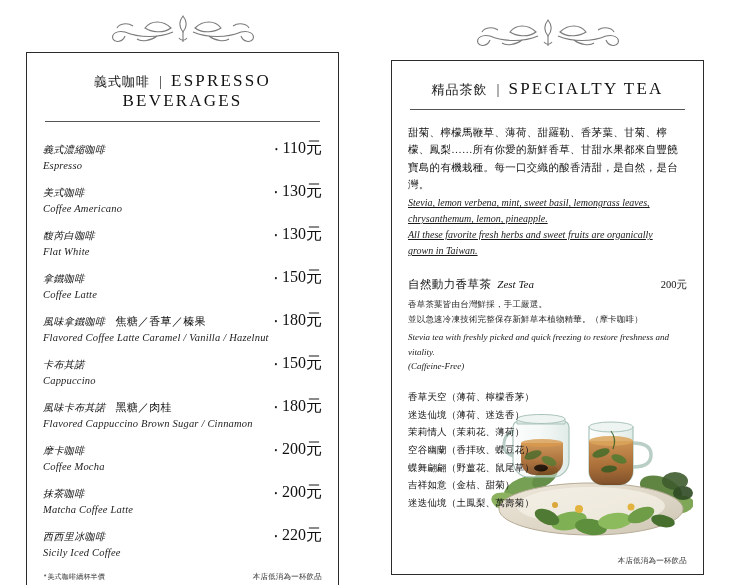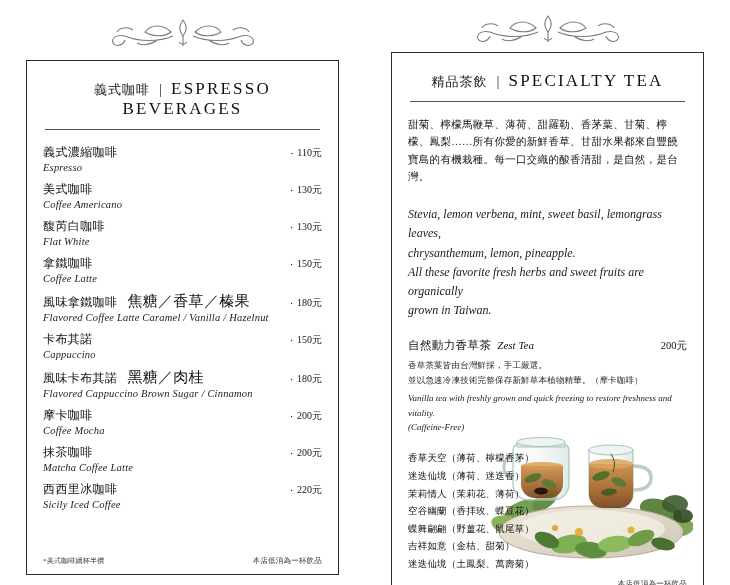--- a/index.html
+++ b/index.html
@@ -81,35 +81,36 @@
   }
   .item {
     margin-bottom: 8px;
     position: relative;
   }
   .item-line1 {
     display: flex;
     align-items: baseline;
   }
   .item-name {
-    font-size: 12px;
+    font-size: 10px;
     color: #111;
     letter-spacing: 0.4px;
     white-space: nowrap;
+    font-style: italic;
   }
   .item-opts {
-    font-size: 15px;
+    font-size: 11px;
     color: #111;
     margin-left: 10px;
     letter-spacing: 0.3px;
     white-space: nowrap;
   }
   .item-spacer { flex: 1; }
   .item-price {
-    font-size: 10px;
+    font-size: 16px;
     color: #111;
     white-space: nowrap;
   }
   .item-price .dot { margin-right: 4px; }
   .item-sub {
     font-size: 10.5px;
     font-style: italic;
     color: #222;
     margin-top: 1px;
     letter-spacing: 0.2px;
@@ -118,44 +119,46 @@
   .footnote-row {
     display: flex;
     align-items: flex-end;
     justify-content: space-between;
     margin-top: 6px;
   }
   .footnote {
     font-size: 7px;
     color: #333;
     letter-spacing: 0.2px;
+    font-family: Liberation Mono, monospace;
   }
   .footnote-right {
     font-size: 7.5px;
     color: #333;
     letter-spacing: 0.2px;
   }
 
   
   .tea-body {
     flex: 1;
     position: relative;
   }
   .tea-intro-cn {
     font-size: 10.5px;
     line-height: 1.65;
     color: #111;
     letter-spacing: 0.3px;
   }
   .tea-intro-en {
-    font-size: 12px;
+    font-size: 10px;
     font-style: italic;
     line-height: 1.6;
     color: #1a1a1a;
-    margin-top: 20px;
+    margin-top: 2px;
+    text-decoration: underline;
   }
   .tea-head {
     display: flex;
     align-items: baseline;
     margin-top: 18px;
   }
   .tea-head-name {
     font-size: 11.5px;
     color: #111;
     letter-spacing: 0.4px;
@@ -395,21 +398,21 @@
           <span class="tea-head-name">自然動力香草茶</span>
           <span class="tea-head-en">Zest Tea</span>
           <span class="tea-head-price">200元</span>
         </div>
 
         <div class="tea-notes">
           <div>香草茶葉皆由台灣鮮採，手工嚴選。</div>
           <div>並以急速冷凍技術完整保存新鮮草本植物精華。（摩卡咖啡）</div>
         </div>
         <div class="tea-notes-en">
-          <div>Vanilla tea with freshly grown and quick freezing to restore freshness and vitality.</div>
+          <div>Stevia tea with freshly picked and quick freezing to restore freshness and vitality.</div>
           <div>(Caffeine-Free)</div>
         </div>
 
         <div class="tea-flavors">
           <div>香草天空（薄荷、檸檬香茅）</div>
           <div>迷迭仙境（薄荷、迷迭香）</div>
           <div>茉莉情人（茉莉花、薄荷）</div>
           <div>空谷幽蘭（香拝玫、蝶豆花）</div>
           <div>蝶舞翩翩（野薑花、鼠尾草）</div>
           <div>吉祥如意（金桔、甜菊）</div>

